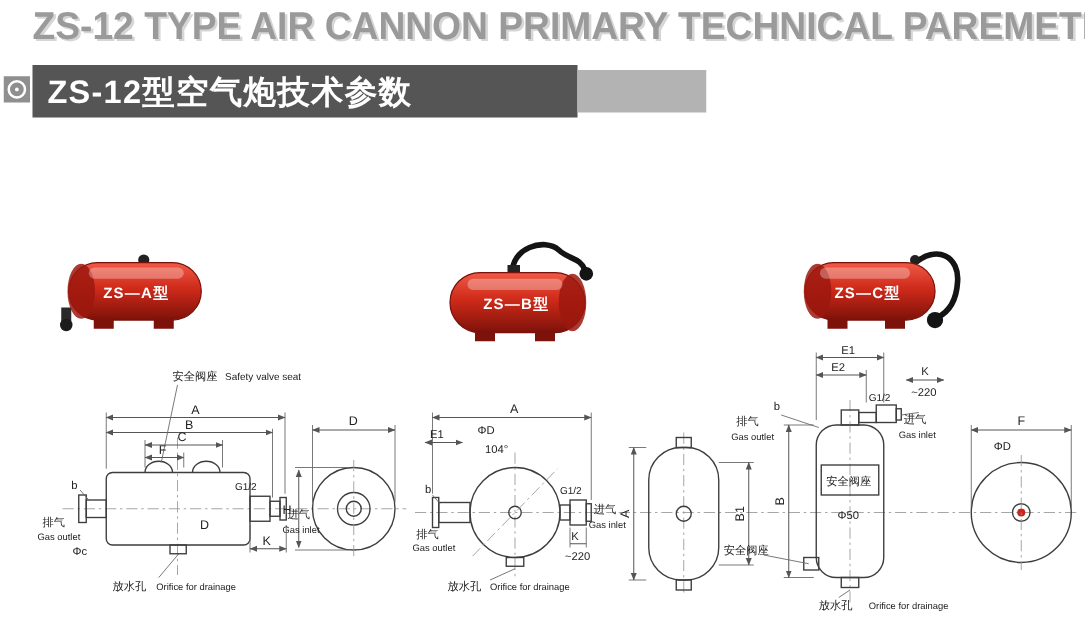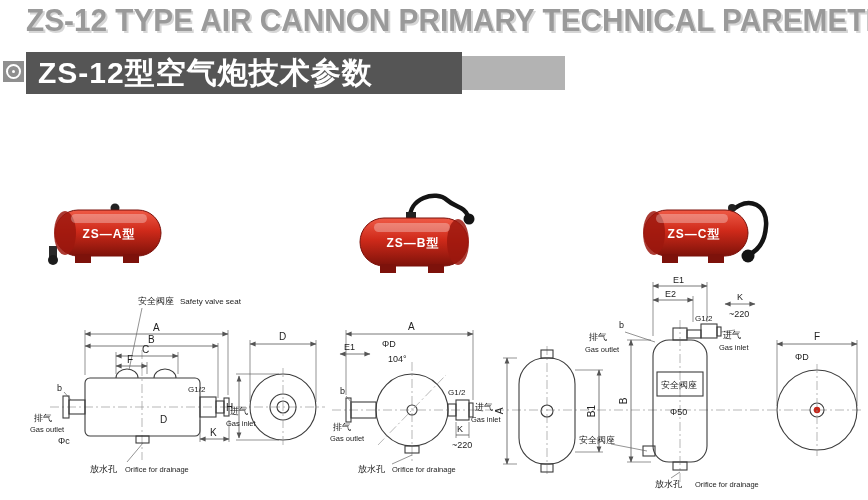--- a/index.html
+++ b/index.html
@@ -14,21 +14,21 @@
             text-shadow:2px 2px 0 #d6d6d6;}
 
   
   .banner-icon{position:absolute;top:61px;left:3px;width:21px;height:21px;background:#8f8f8f;
                display:flex;align-items:center;justify-content:center;}
   .banner-icon .ring{width:11px;height:11px;border:2px solid #fff;border-radius:50%;
                      display:flex;align-items:center;justify-content:center;}
   .banner-icon .dot{width:3px;height:3px;background:#fff;border-radius:50%;}
   .banner-dark{position:absolute;top:52px;left:26px;width:436px;height:42px;background:#555555;
                display:flex;align-items:center;padding-left:12px;box-sizing:border-box;}
-  .banner-dark .zh{color:#fff;font-size:30px;font-weight:bold;letter-spacing:1px;white-space:nowrap;}
+  .banner-dark .zh{color:#fff;font-size:26px;font-weight:bold;letter-spacing:1px;white-space:nowrap;}
   .banner-light{position:absolute;top:56px;left:462px;width:103px;height:34px;background:#b3b3b3;}
 
   
   svg{overflow:visible;}
   svg text{fill:#222;font-family:"Liberation Sans",sans-serif;}
   .part{fill:none;stroke:#3d3d3d;stroke-width:1.1;}
   .ext{stroke:#666;stroke-width:0.7;}
   .ldr{stroke:#666;stroke-width:0.7;}
   .dim{stroke:#555;stroke-width:0.8;}
   .cl{stroke:#999;stroke-width:0.7;stroke-dasharray:9 3 2 3;}

